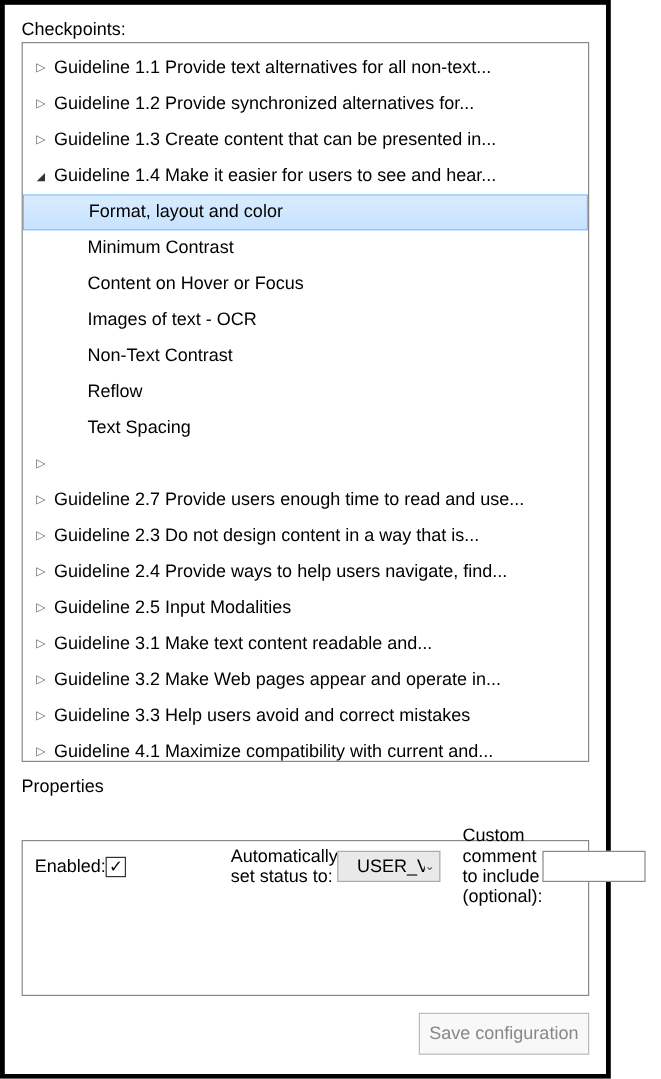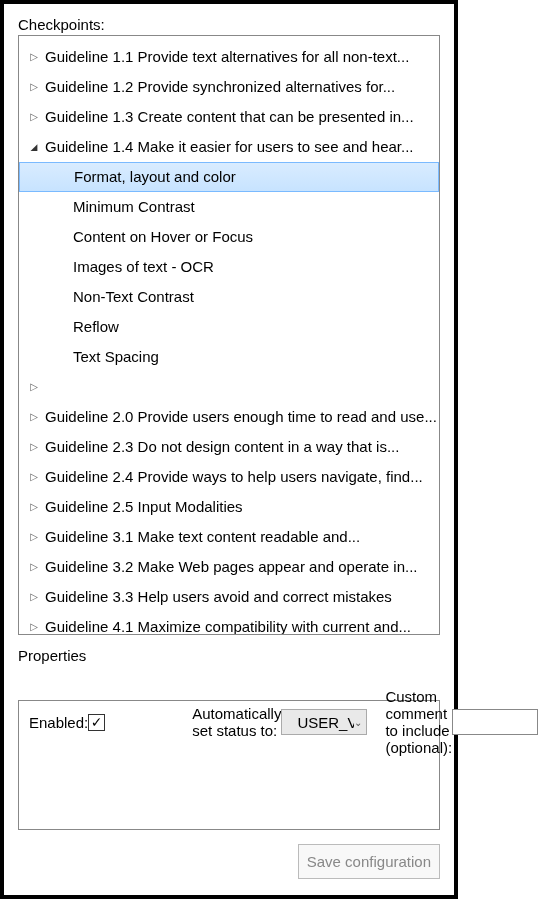--- a/index.html
+++ b/index.html
@@ -7,21 +7,21 @@
     margin: 0;
     padding: 0;
   }
   body {
     font-family: "Segoe UI", Tahoma, sans-serif;
     font-size: 15px;
     color: #000;
     background: #fff;
   }
   .window {
-    width: 458px;
+    width: 509px;
     height: 899px;
     border: 4px solid #000;
     padding: 12px 14px 14px 14px;
     display: flex;
     flex-direction: column;
   }
   .section-label {
     margin-bottom: 2px;
   }
   .tree-box {
@@ -213,21 +213,21 @@
       </div>
       <div class="tree-row indent-1">
         <span class="arrow"></span>
         <span class="tree-text">Text Spacing</span>
       </div>
       <div class="tree-row indent-0">
         <span class="arrow">▷</span>
       </div>
       <div class="tree-row indent-0">
         <span class="arrow">▷</span>
-        <span class="tree-text">Guideline 2.0 Provide users enough time to read and use...</span>
+        <span class="tree-text">Guideline 2.7 Provide users enough time to read and use...</span>
       </div>
       <div class="tree-row indent-0">
         <span class="arrow">▷</span>
         <span class="tree-text">Guideline 2.3 Do not design content in a way that is...</span>
       </div>
       <div class="tree-row indent-0">
         <span class="arrow">▷</span>
         <span class="tree-text">Guideline 2.4 Provide ways to help users navigate, find...</span>
       </div>
       <div class="tree-row indent-0">

